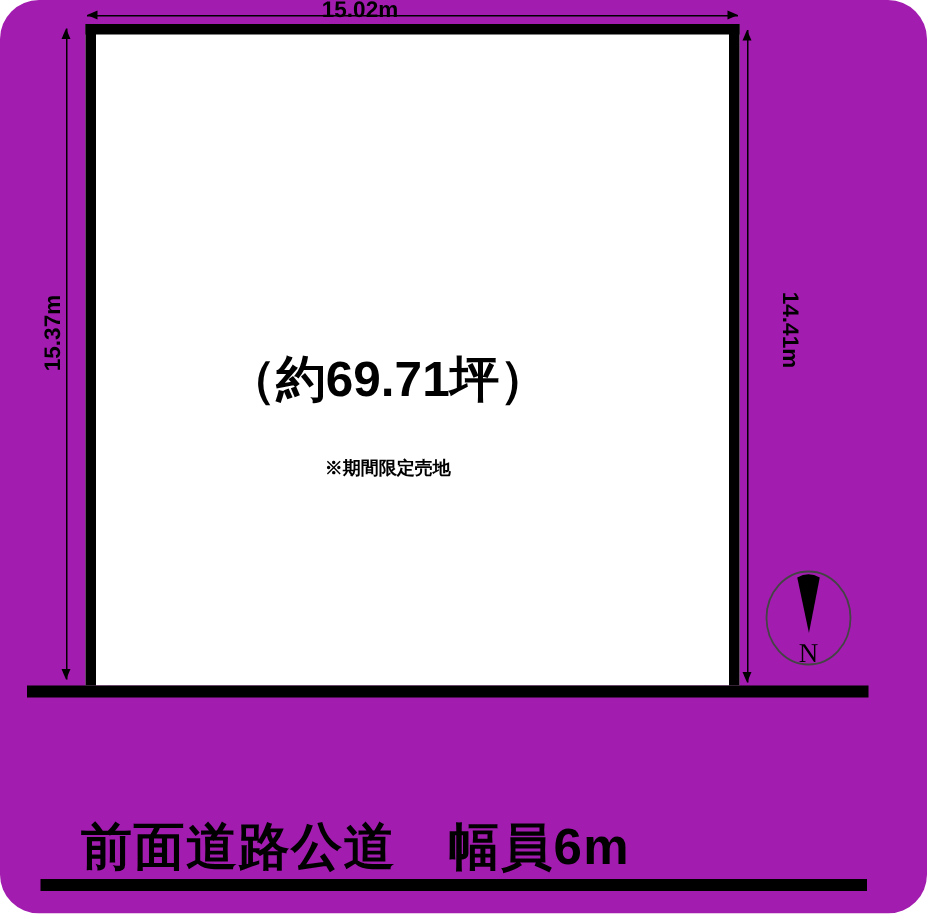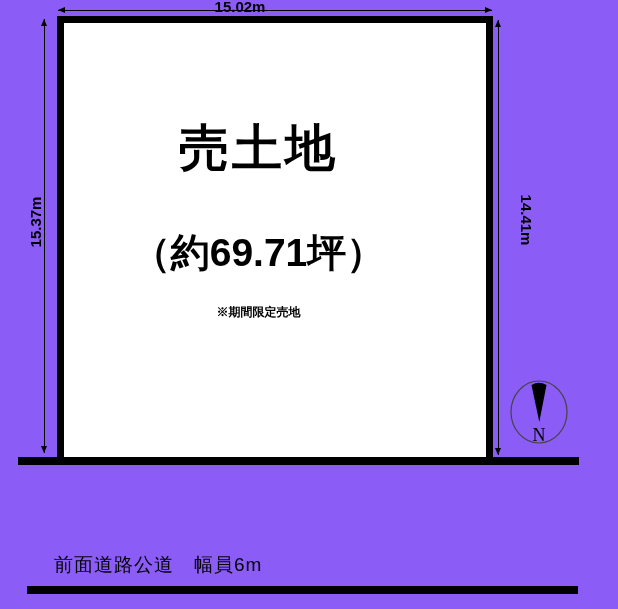--- a/index.html
+++ b/index.html
@@ -1,19 +1,19 @@
 <!DOCTYPE html>
 <html><head>
 <meta charset="utf-8">
 <style>
   html,body { margin:0; padding:0; }
   body { font-family: "Liberation Sans", sans-serif; background:#fff; }
   .canvas {
     position:relative; width:618px; height:609px;
-    background:#8b5cf6; overflow:hidden; color:#000;
+    background:#a21caf; overflow:hidden; color:#000;border-radius:26px;
   }
   .abs { position:absolute; }
 
   
   .plot-outline {
     left:57px; top:16px; width:436px; height:441px;
     border:7px solid #000; border-bottom:none; box-sizing:border-box;
     background:#fff;
   }
 
@@ -45,32 +45,32 @@
   .plot-title {
     position:absolute; top:106px; left:0; width:100%;
     font-size:50px; font-weight:bold; line-height:52px; letter-spacing:3px;
   }
   .area-value {
     position:absolute; top:184px; left:0; width:100%;
     font-size:36px; font-weight:bold; line-height:38px;
   }
   .area-tsubo {
     position:absolute; top:219px; left:0; width:100%;
-    font-size:39px; font-weight:bold; line-height:36px;
+    font-size:33px; font-weight:bold; line-height:36px;
   }
   .plot-note {
     position:absolute; top:287px; left:0; width:100%;
     font-size:12px; font-weight:bold; line-height:18px;
   }
 
   
   .road-line   { left:18px; top:457px; width:561px; height:8px; background:#000; }
   .bottom-line { left:27px; top:586px; width:551px; height:8px; background:#000; }
   .road-label  {
-    left:54px; top:550px; font-size:19px; font-weight:normal;
+    left:54px; top:550px; font-size:34px; font-weight:bold;
     line-height:30px; white-space:nowrap; letter-spacing:1px;
   }
 
   
   .compass { left:509px; top:379px; width:60px; height:66px; }
   .compass svg { display:block; }
 </style>
 </head>
 <body>
 
@@ -92,21 +92,20 @@
   <div class="abs arrow a-down" style="left:495px; top:448px;"></div>
 
   <div class="abs dim-label dim-bottom">14.92m</div>
   <div class="abs dim-line bottom-dim"></div>
   <div class="abs arrow a-left" style="left:66px;  top:451px;"></div>
   <div class="abs arrow a-right" style="left:470px; top:451px;"></div>
 
   <div class="abs plot-outline"></div>
 
   <div class="abs center-block">
-    <div class="plot-title">売土地</div>
     <div class="area-tsubo">（約69.71坪）</div>
     <div class="plot-note">※期間限定売地</div>
   </div>
 
   <div class="abs road-line"></div>
 
   <div class="abs compass">
     <svg width="60" height="66" viewBox="0 0 60 66">
       <ellipse cx="30" cy="33" rx="28" ry="31" fill="none" stroke="#444" stroke-width="1.2"></ellipse>
       <path d="M 22.5 6 Q 30 1.5 37.5 6 L 30.3 43 Z" fill="#000"></path>

